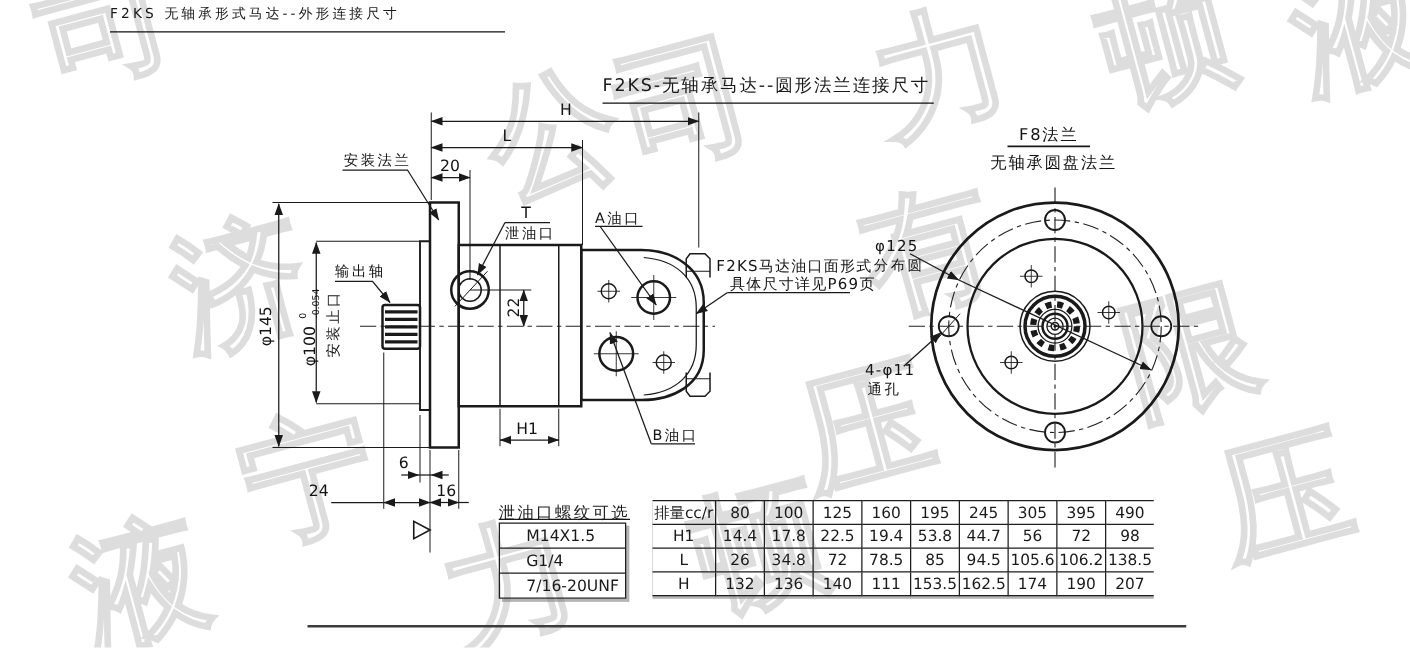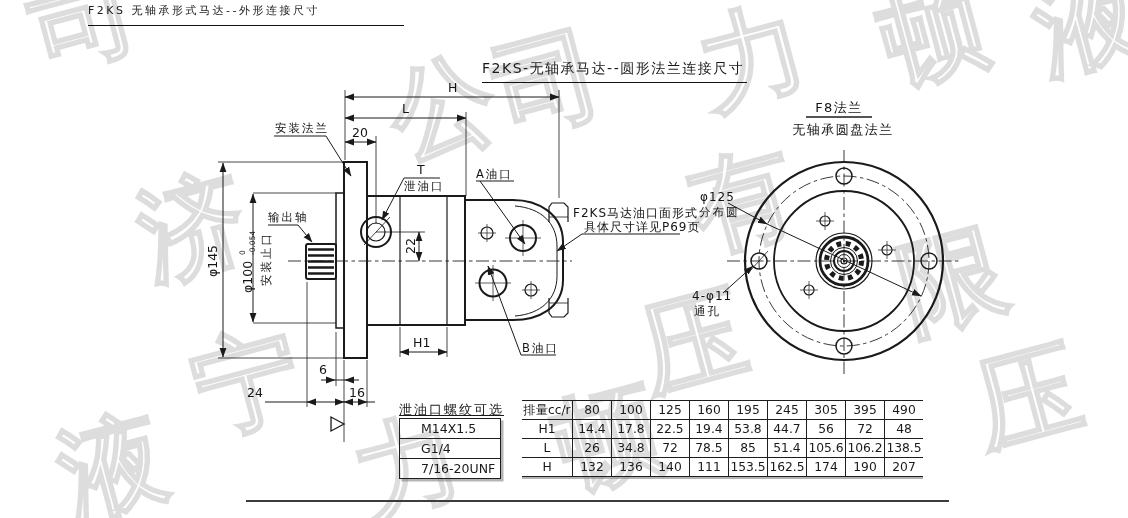--- a/index.html
+++ b/index.html
@@ -308,30 +308,30 @@
   <tr>
     <td>H1</td>
     <td>14.4</td>
     <td>17.8</td>
     <td>22.5</td>
     <td>19.4</td>
     <td>53.8</td>
     <td>44.7</td>
     <td>56</td>
     <td>72</td>
-    <td>48</td>
+    <td>98</td>
   </tr>
   <tr>
     <td>L</td>
     <td>26</td>
     <td>34.8</td>
     <td>72</td>
     <td>78.5</td>
     <td>85</td>
-    <td>51.4</td>
+    <td>94.5</td>
     <td>105.6</td>
     <td>106.2</td>
     <td>138.5</td>
   </tr>
   <tr>
     <td>H</td>
     <td>132</td>
     <td>136</td>
     <td>140</td>
     <td>111</td>

